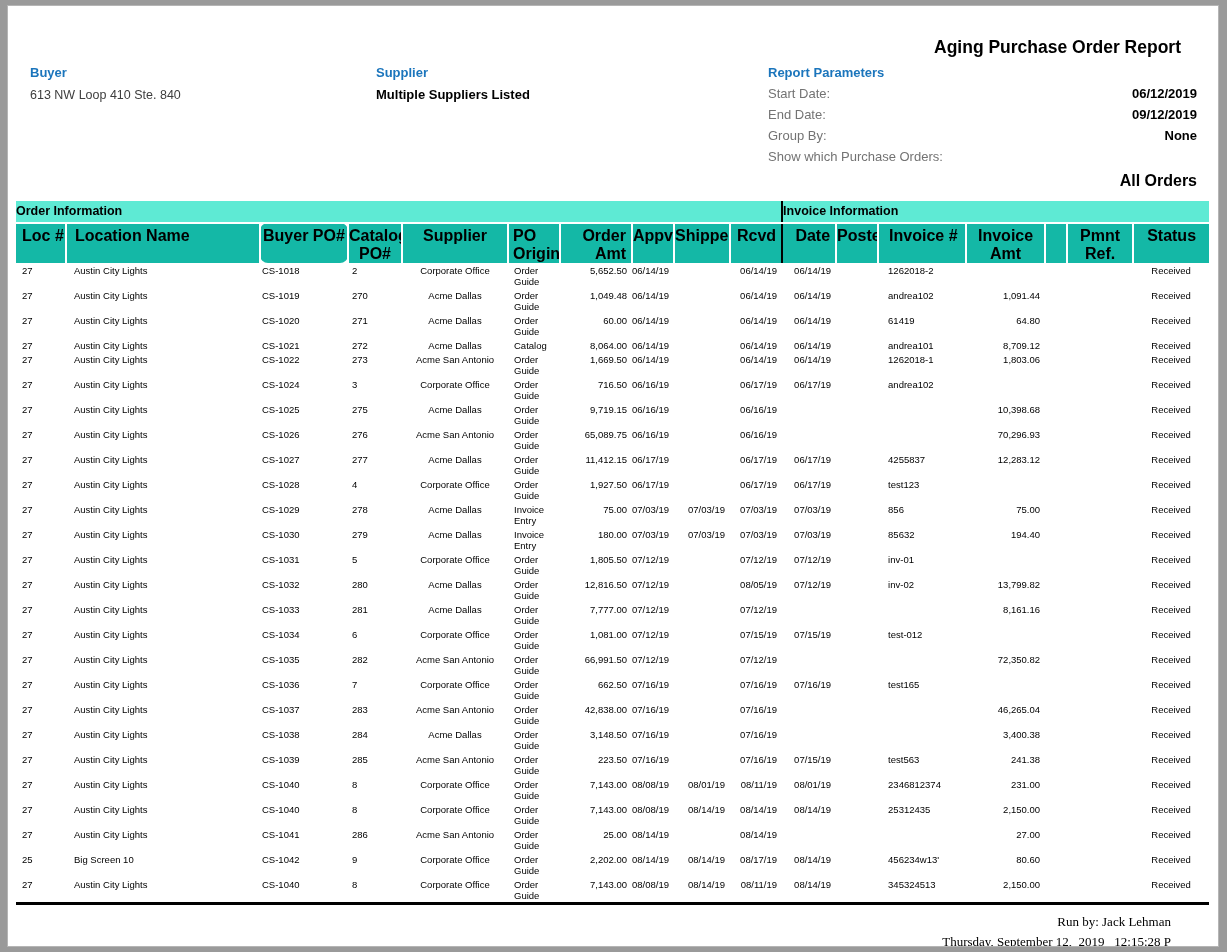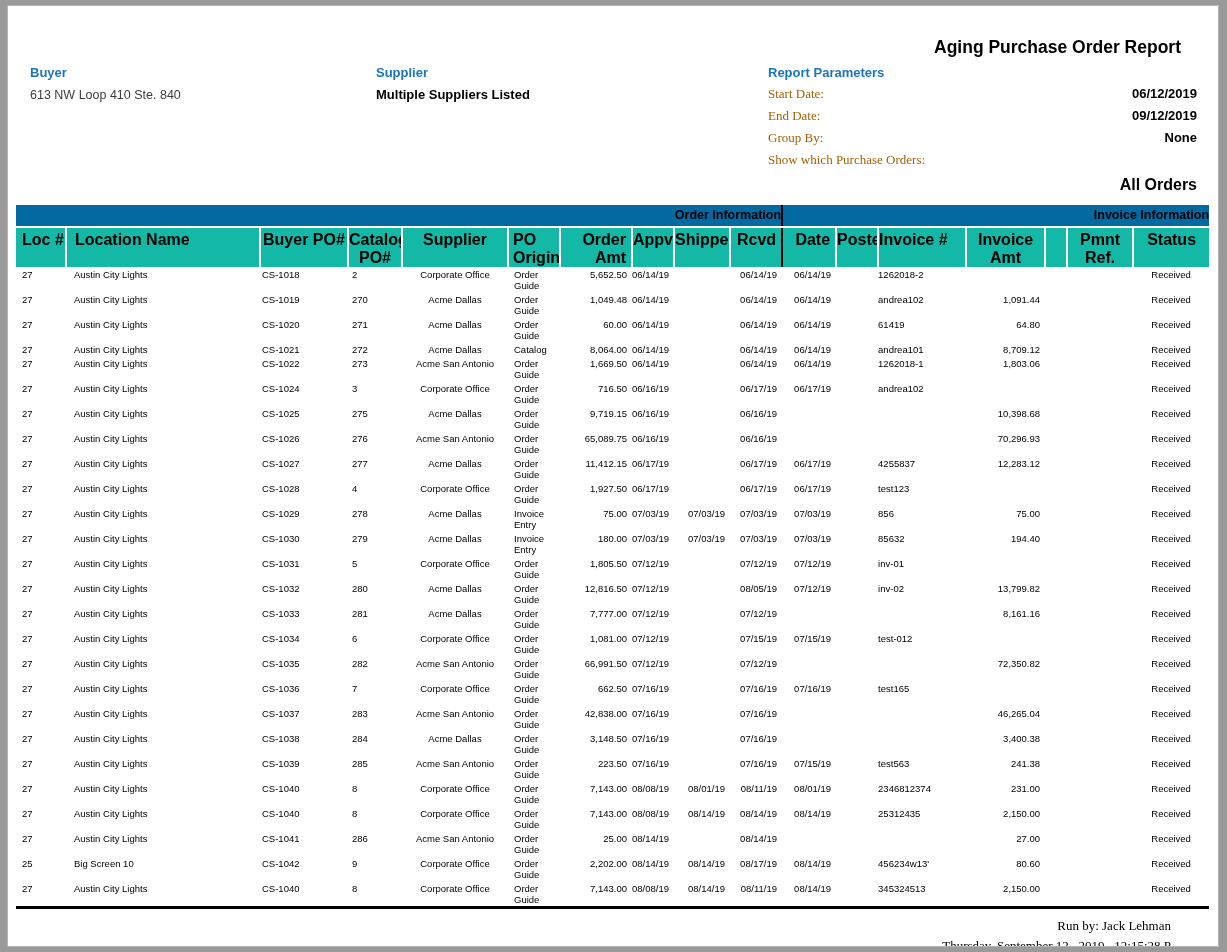--- a/index.html
+++ b/index.html
@@ -17,44 +17,44 @@
   .info-grid {
     display:grid; grid-template-columns:346px 400px auto;
     margin:7px 21px 0 14px;
   }
   .blue-label { color:#1b75bc; font-weight:bold; font-size:13px; }
   .buyer-block, .supplier-block { padding-left:8px; }
   .block-name { font-weight:bold; font-size:13px; margin-top:7px; }
   .addr-line { font-size:12.5px; color:#3d3d3d; margin-top:8px; }
   .params-block { }
   .param-row { display:flex; justify-content:space-between; font-size:13px; margin-top:6px; }
-  .param-row .p-label { color:#a16207;font-family:Liberation Serif, serif; }
+  .param-row .p-label { color:#737373; }
   .param-row .p-value { font-weight:bold; }
   .orders-value { text-align:right; font-weight:bold; font-size:16px; margin-top:8px; }
   
   table.report {
     margin:11px 0 0 8px; border-collapse:collapse; table-layout:fixed;
     width:1193px; border-bottom:3px solid #000;
   }
   table.report th, table.report td { vertical-align:top; overflow:hidden; }
   tr.group-row th {
-    background:#0369a1; font-size:12.5px; font-weight:bold; text-align:right;
+    background:#5eead4; font-size:12.5px; font-weight:bold; text-align:left;
     padding:3px 0 4px; border-bottom:2px solid #fff;
   }
   tr.group-row th.inv-group { border-left:2px solid #000; }
   tr.cols-row th {
     background:#14b8a6; font-size:16px; font-weight:bold; height:35px;
     padding-top:3px; border-left:2px solid #fff;
   }
   tr.cols-row th:first-child { border-left:none; }
   tr.cols-row th.black-left { border-left:2px solid #000; }
   td { font-size:9.5px; line-height:11px; padding-top:2px; padding-bottom:1px; color:#000; }
   .al { text-align:left; } .ar { text-align:right; } .ac { text-align:center; }
   .pl6 { padding-left:6px; } .pl8 { padding-left:8px; } .pl4 { padding-left:4px; }
-  .pl2 { padding-left:2px; } .pl10 { } .pr5 { padding-right:5px; }
+  .pl2 { padding-left:2px;border-radius:8px; } .pl10 { padding-left:10px; } .pr5 { padding-right:5px; }
   
   .footer {
     margin-top:7px; text-align:right; padding-right:47px;
     font-family:"Liberation Serif", serif; font-size:13px; line-height:20px; color:#000;
   }
   .footer .dt { white-space:pre; }
 </style>
 </head>
 <body>
 

